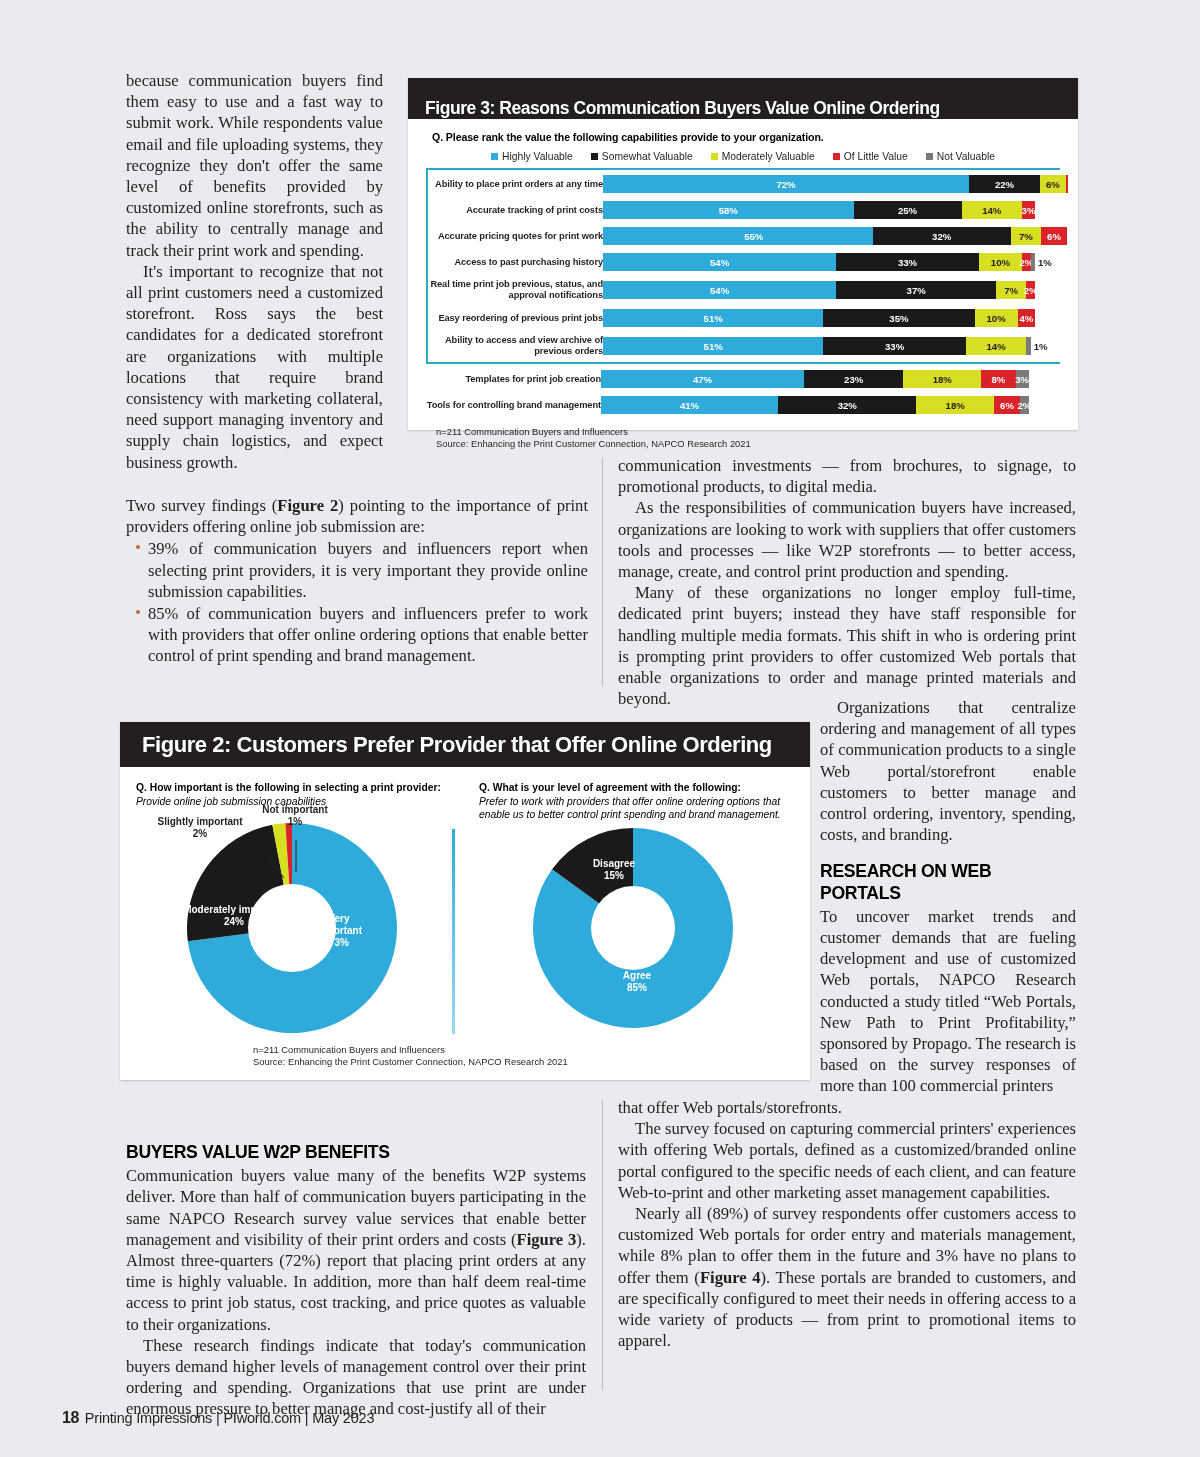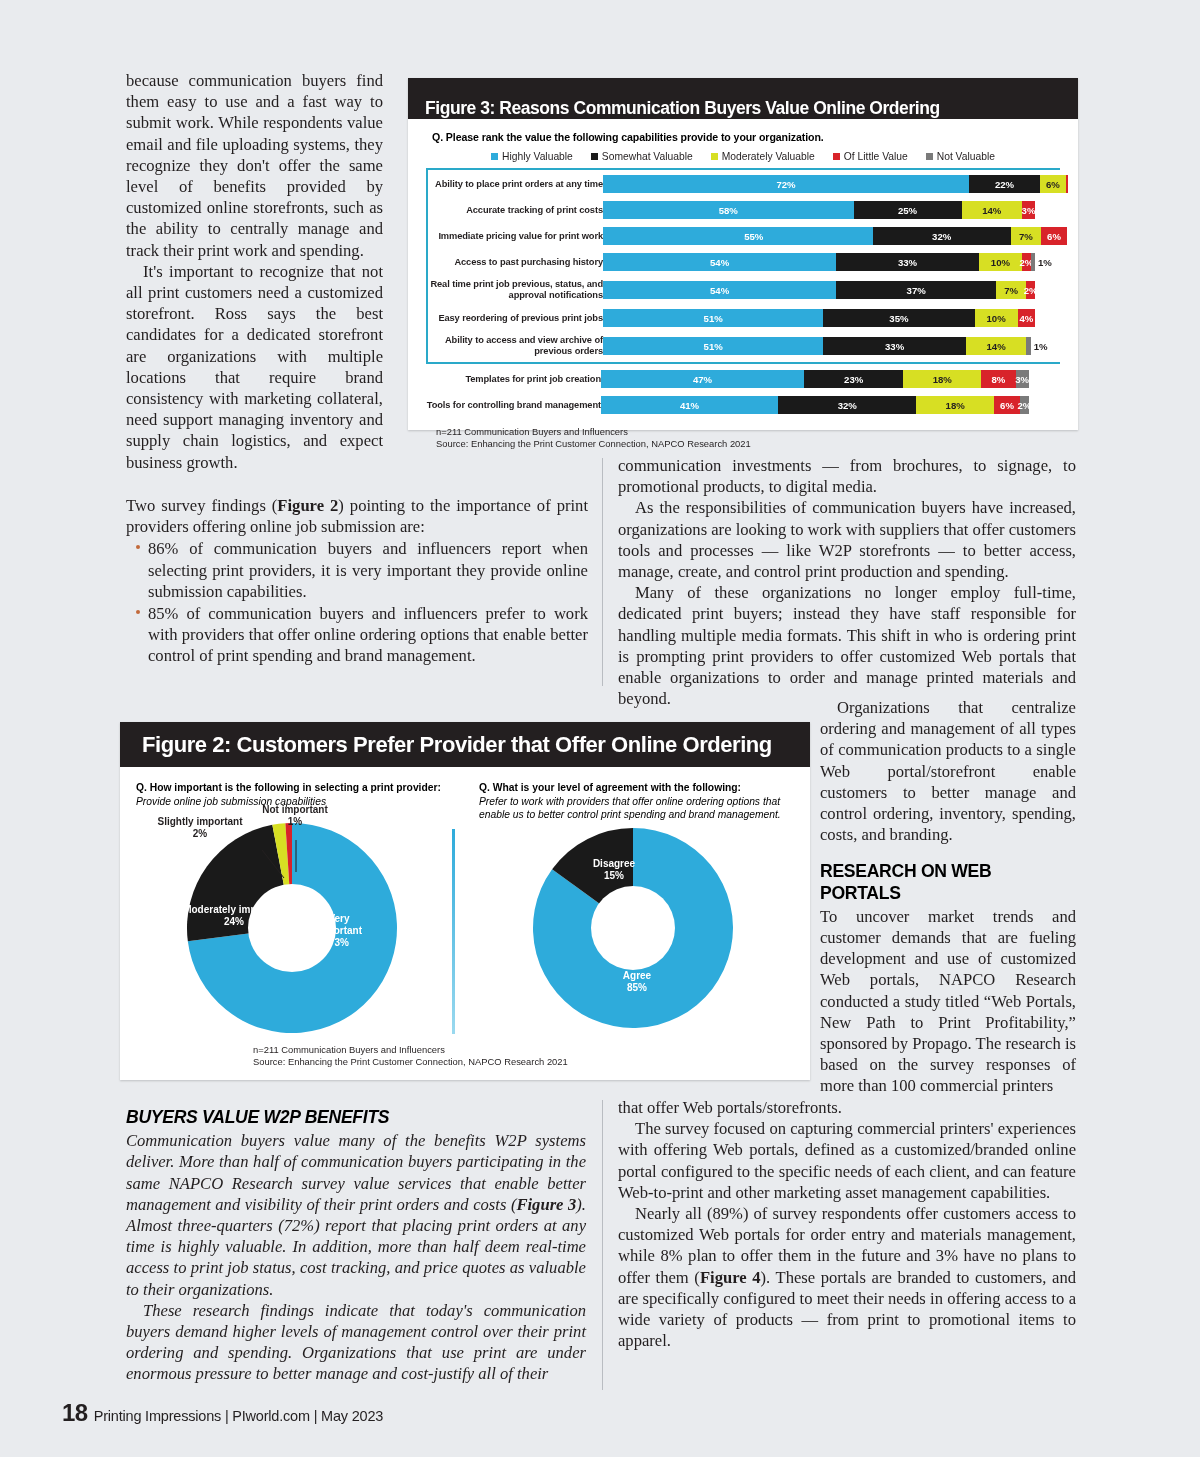--- a/index.html
+++ b/index.html
@@ -42,21 +42,21 @@
     position:absolute;left:10px;top:7px;
     width:4px;height:4px;border-radius:50%;
     background:#c2693a;
   }
 
   
   #left-col-top{position:absolute;left:126px;top:70px;width:257px;}
   #left-col-mid{position:absolute;left:126px;top:495px;width:462px;}
   #right-col-top{position:absolute;left:618px;top:455px;width:458px;}
   #right-col-narrow{position:absolute;left:820px;top:697px;width:256px;}
-  #left-col-bottom{position:absolute;left:126px;top:1107px;width:460px;font-style:italic;}
+  #left-col-bottom{position:absolute;left:126px;top:1142px;width:460px;}
   #right-col-bottom{position:absolute;left:618px;top:1097px;width:458px;}
 
   .col-rule{
     position:absolute;width:1px;background:#b9bcc1;
   }
 
   
   #fig3{
     position:absolute;left:408px;top:78px;width:670px;height:352px;
     background:#ffffff;
@@ -145,21 +145,21 @@
   .fignote2{
     font-family:"Liberation Sans", sans-serif;font-size:9.4px;color:#231f20;
     line-height:12px;position:absolute;left:133px;bottom:12px;
   }
 
   
   #footer{
     position:absolute;left:62px;bottom:30px;display:flex;align-items:baseline;gap:6px;
     font-family:"Liberation Sans", sans-serif;
   }
-  #footer .pg{font-size:24px;font-weight:bold;color:#231f20;letter-spacing:-0.5px;}
+  #footer .pg{font-size:16px;font-weight:bold;color:#231f20;letter-spacing:-0.5px;}
   #footer .ft{font-size:14.5px;color:#231f20;letter-spacing:-0.2px;}
 </style>
 </head>
 <body>
 
 <div class="page">
 
   <div class="col-rule" style="left:602px;top:458px;height:228px;"></div>
   <div class="col-rule" style="left:602px;top:1100px;height:290px;"></div>
 
@@ -210,21 +210,21 @@
             <div class="barrow">
               <div class="barlabel">Accurate tracking of print costs</div>
               <div class="bartrack">
                 <div class="seg s1" style="width: 250.56px;">58%</div>
                 <div class="seg s2" style="width: 108px;">25%</div>
                 <div class="seg s3" style="width: 60.48px;">14%</div>
                 <div class="seg s4" style="width: 12.96px;">3%</div>
               </div>
             </div>
             <div class="barrow">
-              <div class="barlabel">Immediate pricing value for print work</div>
+              <div class="barlabel">Accurate pricing quotes for print work</div>
               <div class="bartrack">
                 <div class="seg s1" style="width: 237.6px; padding-left: 32px;">55%</div>
                 <div class="seg s2" style="width: 138.24px;">32%</div>
                 <div class="seg s3" style="width: 30.24px;">7%</div>
                 <div class="seg s4" style="width: 25.92px;">6%</div>
               </div>
             </div>
             <div class="barrow">
               <div class="barlabel">Access to past purchasing history</div>
               <div class="bartrack">
@@ -293,21 +293,21 @@
       <div class="fignote">
         <div>n=211 Communication Buyers and Influencers</div>
         <div>Source: Enhancing the Print Customer Connection, NAPCO Research 2021</div>
       </div>
     </div>
   </div>
 
   <div id="left-col-mid" class="body-col">
     <p><span>Two survey findings (</span><b>Figure 2</b><span>) pointing to the importance of print providers offering online job submission are:</span></p>
     <ul class="bullets">
-      <li><span class="dot"></span><span>86% of communication buyers and influencers report when selecting print providers, it is very important they provide online submission capabilities.</span></li>
+      <li><span class="dot"></span><span>39% of communication buyers and influencers report when selecting print providers, it is very important they provide online submission capabilities.</span></li>
       <li><span class="dot"></span><span>85% of communication buyers and influencers prefer to work with providers that offer online ordering options that enable better control of print spending and brand management.</span></li>
     </ul>
   </div>
 
   <div id="right-col-top" class="body-col">
     <p>communication investments — from brochures, to signage, to promotional products, to digital media.</p>
     <p class="indent">As the responsibilities of communication buyers have increased, organizations are looking to work with suppliers that offer customers tools and processes — like W2P storefronts — to better access, manage, create, and control print production and spending.</p>
     <p class="indent">Many of these organizations no longer employ full-time, dedicated print buyers; instead they have staff responsible for handling multiple media formats. This shift in who is ordering print is prompting print providers to offer customized Web portals that enable organizations to order and manage printed materials and beyond.</p>
   </div>
 

